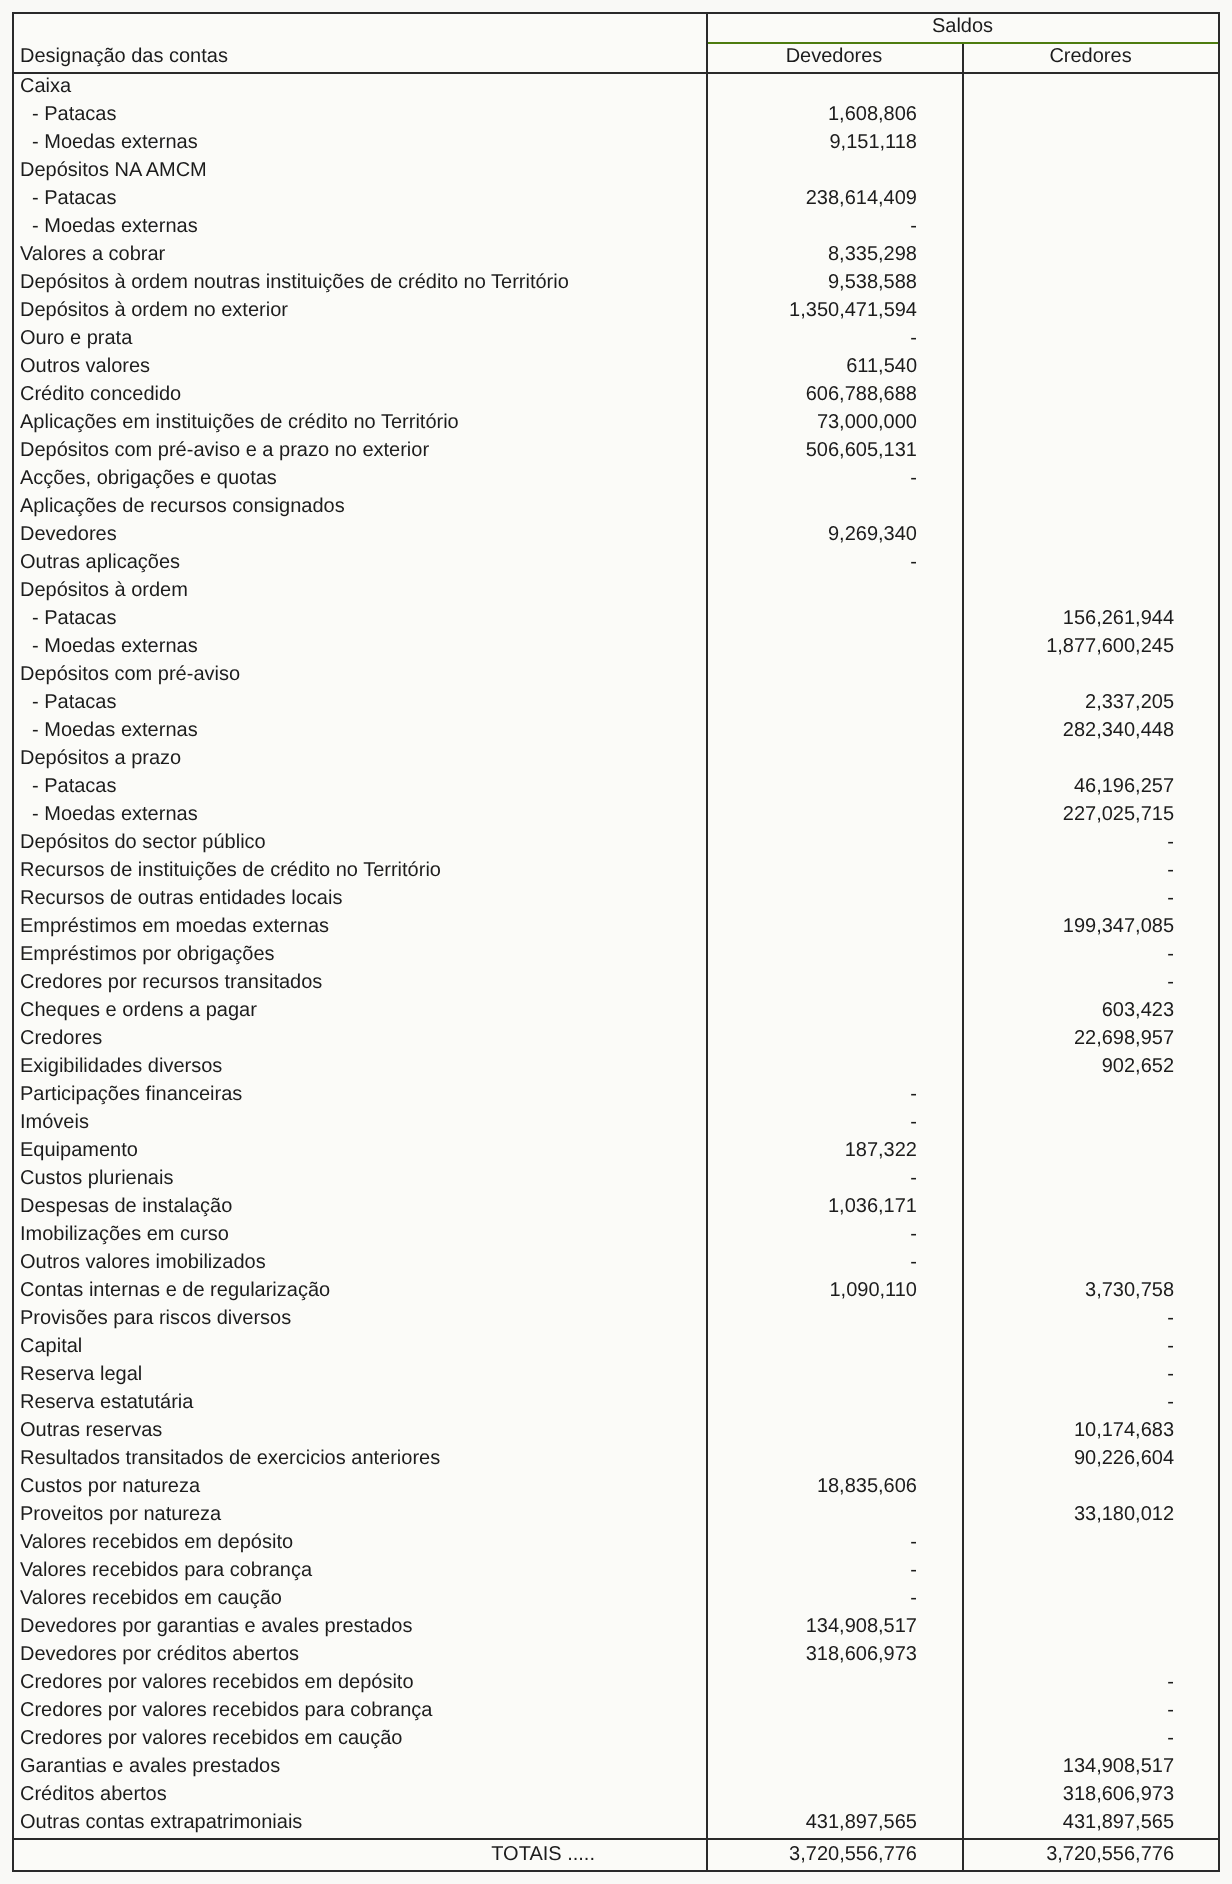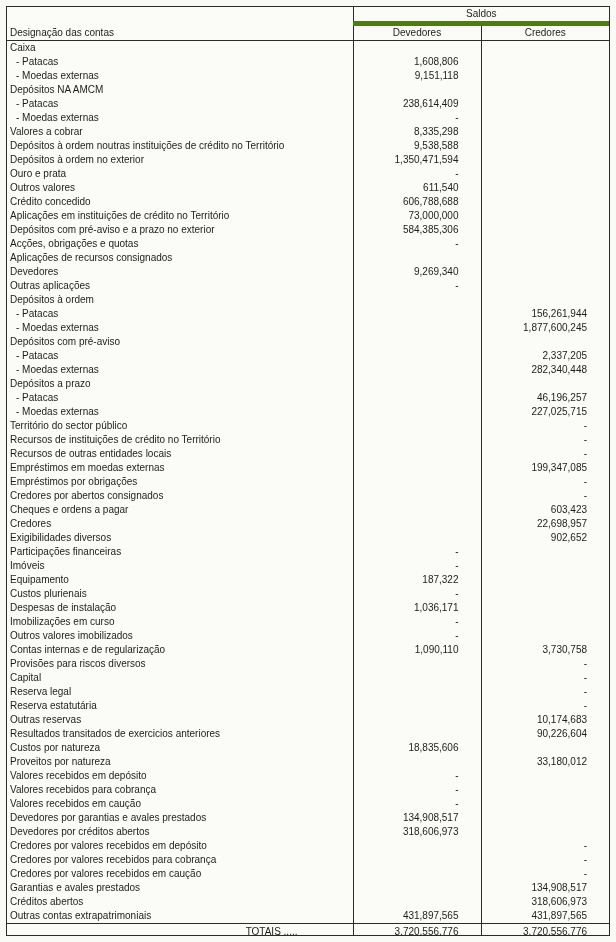--- a/index.html
+++ b/index.html
@@ -45,21 +45,21 @@
     text-overflow: clip;
   }
   th.h-desc {
     text-align: left;
     vertical-align: bottom;
     border-right: 1px solid #2a2a2a;
     border-bottom: 1px solid #2a2a2a;
   }
   th.h-saldos {
     text-align: center;
-    border-bottom: 5px solid #4d7c0f;
+    border-bottom: 1px solid #4d7c0f;
   }
   th.h-num {
     text-align: center;
     border-bottom: 1px solid #2a2a2a;
   }
   th.h-dev { border-right: 1px solid #2a2a2a; }
 
   td.lbl {
     text-align: left;
     border-right: 1px solid #2a2a2a;
@@ -178,21 +178,21 @@
   </tr>
 
   <tr>
     <td class="lbl">Aplicações em instituições de crédito no Território</td>
     <td class="num dev">73,000,000</td>
     <td class="num"></td>
   </tr>
 
   <tr>
     <td class="lbl">Depósitos com pré-aviso e a prazo no exterior</td>
-    <td class="num dev">584,385,306</td>
+    <td class="num dev">506,605,131</td>
     <td class="num"></td>
   </tr>
 
   <tr>
     <td class="lbl">Acções, obrigações e quotas</td>
     <td class="num dev">-</td>
     <td class="num"></td>
   </tr>
 
   <tr>
@@ -261,21 +261,21 @@
     <td class="num">46,196,257</td>
   </tr>
 
   <tr>
     <td class="lbl indent">- Moedas externas</td>
     <td class="num dev"></td>
     <td class="num">227,025,715</td>
   </tr>
 
   <tr>
-    <td class="lbl">Território do sector público</td>
+    <td class="lbl">Depósitos do sector público</td>
     <td class="num dev"></td>
     <td class="num">-</td>
   </tr>
 
   <tr>
     <td class="lbl">Recursos de instituições de crédito no Território</td>
     <td class="num dev"></td>
     <td class="num">-</td>
   </tr>
 
@@ -291,21 +291,21 @@
     <td class="num">199,347,085</td>
   </tr>
 
   <tr>
     <td class="lbl">Empréstimos por obrigações</td>
     <td class="num dev"></td>
     <td class="num">-</td>
   </tr>
 
   <tr>
-    <td class="lbl">Credores por abertos consignados</td>
+    <td class="lbl">Credores por recursos transitados</td>
     <td class="num dev"></td>
     <td class="num">-</td>
   </tr>
 
   <tr>
     <td class="lbl">Cheques e ordens a pagar</td>
     <td class="num dev"></td>
     <td class="num">603,423</td>
   </tr>
 

